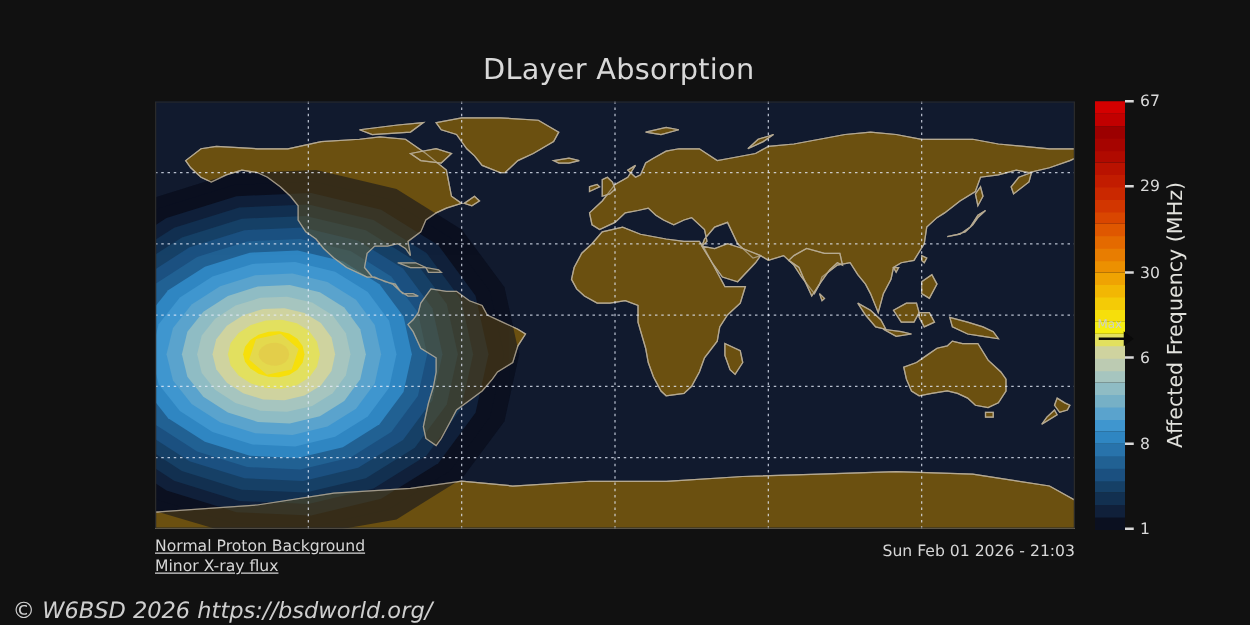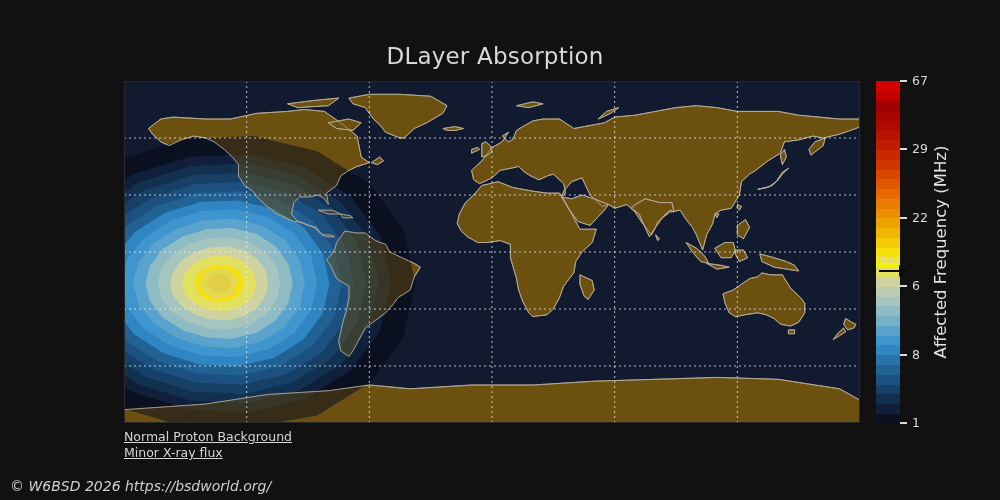--- a/index.html
+++ b/index.html
@@ -81,21 +81,21 @@
     font-family:"DejaVu Sans","Liberation Sans",sans-serif;
     text-decoration:underline;
   }
   .stamp{
     position:absolute;left:560px;top:433px;width:300px;text-align:right;
     font-size:12.5px;color:#d6d6d6;
     font-family:"DejaVu Sans","Liberation Sans",sans-serif;
   }
   .copy{
     position:absolute;left:10px;top:478px;
-    font-size:14px;color:#cfcfcf;font-style:italic;
+    font-size:18px;color:#cfcfcf;font-style:italic;
     font-family:"DejaVu Sans","Liberation Sans",sans-serif;
   }
 </style>
 </head>
 <body>
 
 <div id="stage">
 
   <div class="title">DLayer Absorption</div>
 
@@ -270,21 +270,21 @@
       <div class="tk" style="top: 0px;">
         <div class="tkline"></div>
         <div class="tklab">67</div>
       </div>
       <div class="tk" style="top: 68.4px;">
         <div class="tkline"></div>
         <div class="tklab">29</div>
       </div>
       <div class="tk" style="top: 136.8px;">
         <div class="tkline"></div>
-        <div class="tklab">22</div>
+        <div class="tklab">30</div>
       </div>
       <div class="tk" style="top: 205.2px;">
         <div class="tkline"></div>
         <div class="tklab">6</div>
       </div>
       <div class="tk" style="top: 273.6px;">
         <div class="tkline"></div>
         <div class="tklab">8</div>
       </div>
       <div class="tk" style="top: 342px;">
@@ -299,15 +299,16 @@
     <div class="mtxt">Max</div>
     <div class="marrowline"></div>
     <div class="marrowhead"></div>
   </div>
 
   <div class="notes">
     <div>Normal Proton Background</div>
     <div>Minor X-ray flux</div>
   </div>
 
+  <div class="stamp">Sun Feb 01 2026 - 21:03</div>
   <div class="copy">© W6BSD 2026 https://bsdworld.org/</div>
 
 </div>
 
 </body></html>

